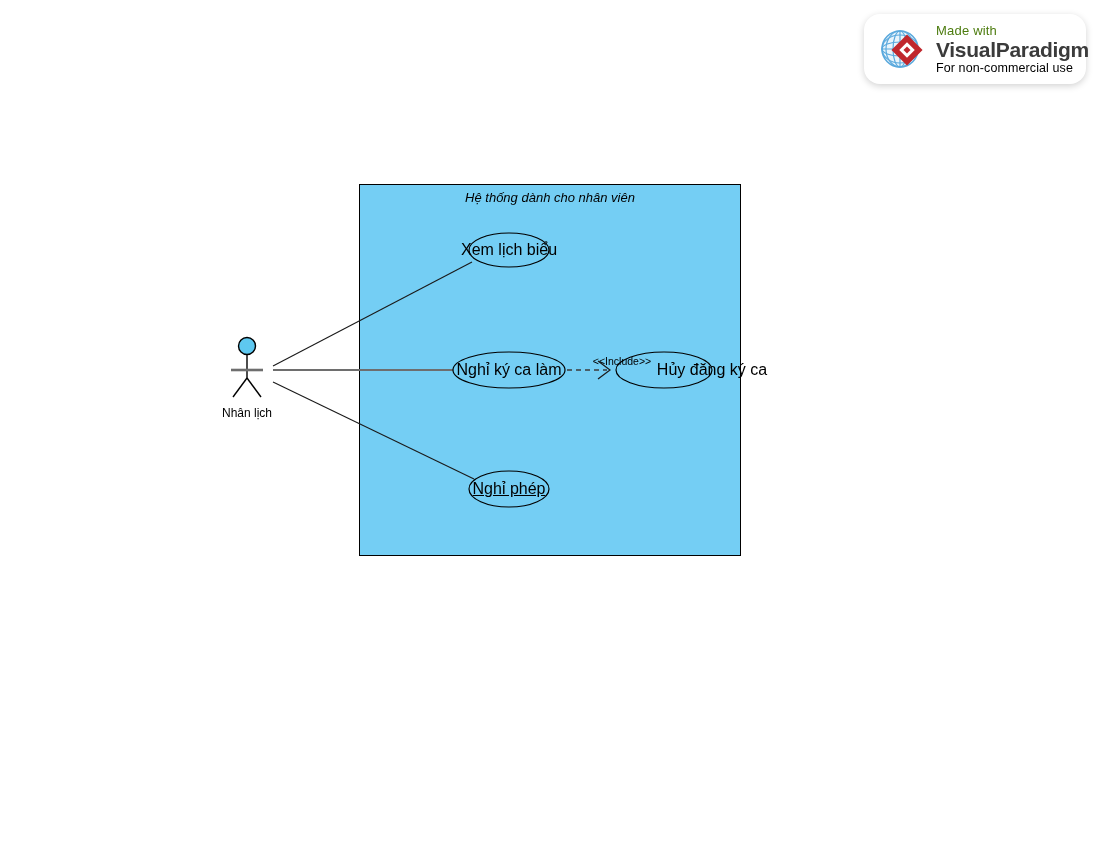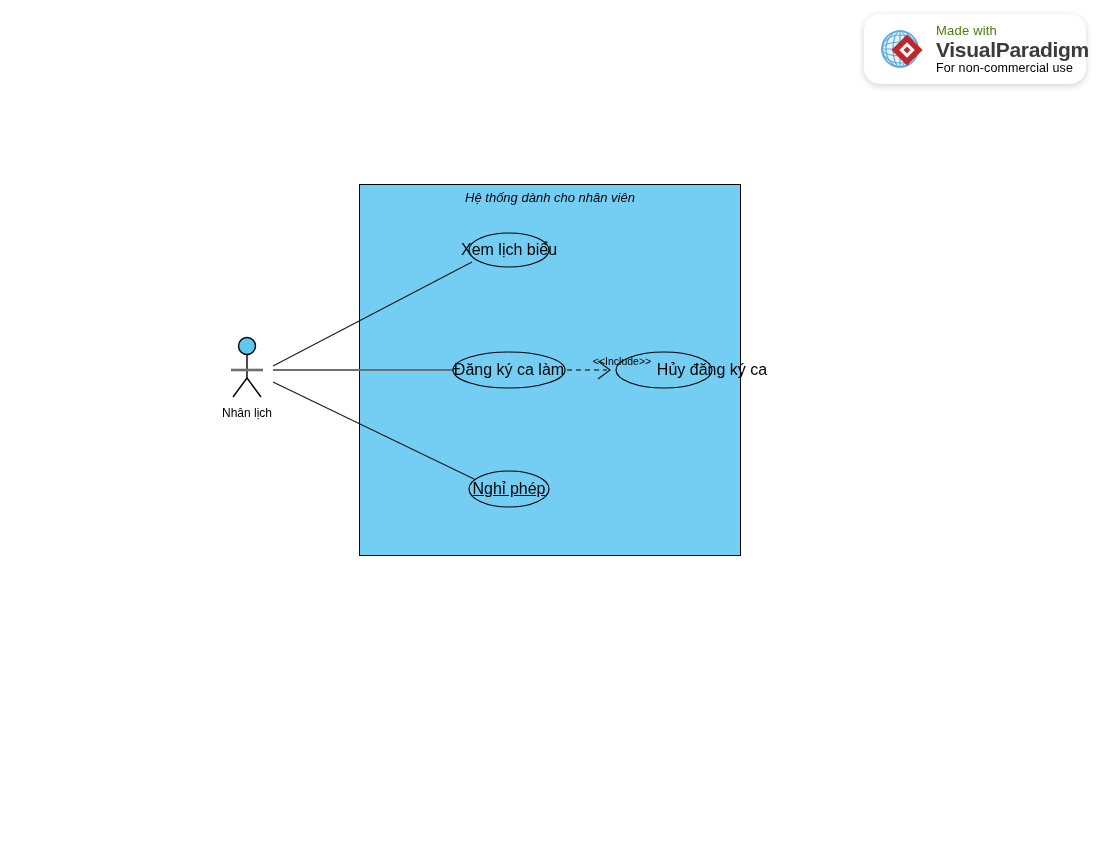--- a/index.html
+++ b/index.html
@@ -111,21 +111,21 @@
     <line x1="231" y1="370" x2="263" y2="370" stroke="#6e6e6e" stroke-width="2.6"></line>
     <line x1="247" y1="378" x2="233" y2="397" stroke="#000000" stroke-width="1.4"></line>
     <line x1="247" y1="378" x2="261" y2="397" stroke="#000000" stroke-width="1.4"></line>
   </g>
 </svg>
 
 <div class="dlabel" id="boundary-title" style="left:550px; top:197px;">Hệ thống dành cho nhân viên</div>
 
 <div class="dlabel" style="left:509px; top:250px;">Xem lịch biểu</div>
 
-<div class="dlabel" style="left:509px; top:370px;">Đăng ký ca làm</div>
+<div class="dlabel" style="left:509px; top:370px;">Nghỉ ký ca làm</div>
 
 <div class="dlabel" style="left:664px; top:370px;margin-left:48px;">Hủy đăng ký ca</div>
 
 <div class="dlabel" style="left:509px; top:489px;text-decoration:underline;">Nghỉ phép</div>
 
 <div class="dlabel" id="include-label" style="left:622px; top:361px;">&lt;&lt;Include&gt;&gt;</div>
 
 <div class="dlabel" id="actor-label" style="left:247px; top:413px;">Nhân lịch</div>
 
 <div id="watermark">

